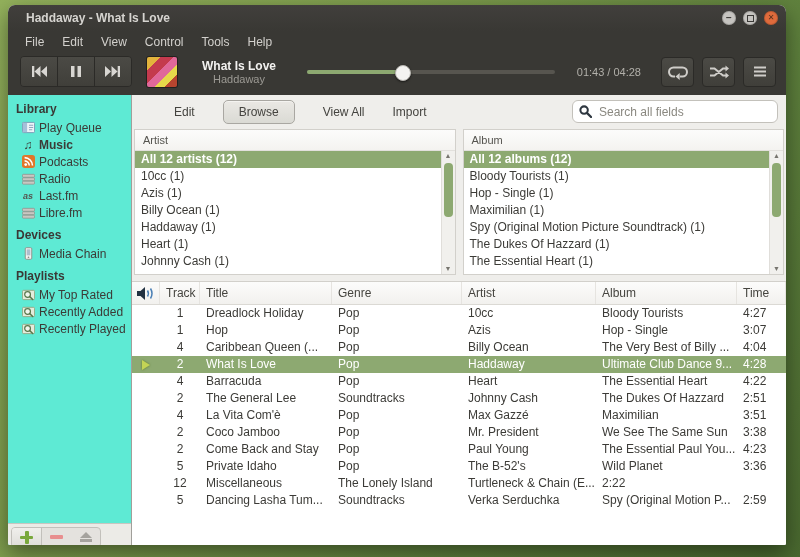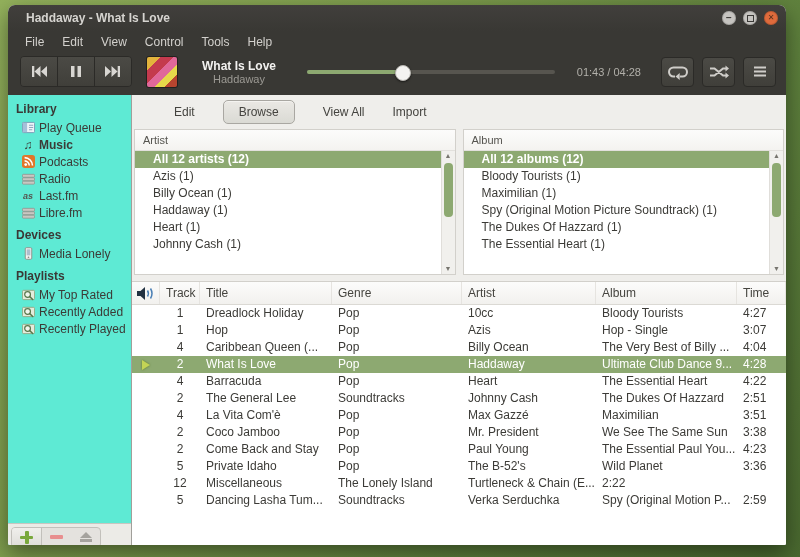--- a/index.html
+++ b/index.html
@@ -70,21 +70,21 @@
   .searchbox{margin-left:auto;width:192px;height:21px;background:#fff;border:1px solid #c3c1bb;
     border-radius:6px;display:flex;align-items:center;padding:0 6px;gap:5px;}
   .searchbox input{border:none;outline:none;flex:1;font-size:12px;color:#3c3b37;background:transparent;
     font-family:"Liberation Sans","DejaVu Sans",sans-serif;min-width:0;}
   .searchbox input::placeholder{color:#8a8880;}
   .browse{height:146px;display:flex;gap:7px;padding:1px 2px 6px 2px;flex:none;}
   .pane{flex:1;background:#fff;border:1px solid #d2d0cb;display:flex;flex-direction:column;position:relative;min-width:0;}
   .pane-header{height:20px;line-height:20px;padding-left:8px;font-size:11px;color:#55544f;
     background:linear-gradient(#fcfcfb,#f4f3f0);border-bottom:1px solid #e2e0dc;}
   .pane-list{flex:1;overflow:hidden;margin-right:13px;}
-  .pane-item{height:17px;line-height:17px;padding-left:18px;font-size:12px;color:#3c3b37;
+  .pane-item{height:17px;line-height:17px;padding-left:6px;font-size:12px;color:#3c3b37;
     white-space:nowrap;overflow:hidden;cursor:pointer;}
   .pane-item.selected{background:#8da971;color:#fff;font-weight:bold;}
   .pane-scroll{position:absolute;top:21px;right:0;bottom:0;width:13px;background:#f1f0ed;border-left:1px solid #e0deda;}
   .scroll-arrow{display:block;text-align:center;font-size:7px;color:#77756f;line-height:10px;cursor:pointer;}
   .scroll-arrow.down{position:absolute;bottom:0;left:0;right:0;}
   .scroll-thumb{position:absolute;left:2px;right:2px;top:12px;height:44%;background:#8da971;border-radius:4px;cursor:pointer;}
   
   .tracks{flex:1;background:#fff;display:flex;flex-direction:column;overflow:hidden;border-top:1px solid #d2d0cb;}
   .tgrid{display:grid;grid-template-columns:28px 40px 132px 130px 134px 141px 1fr;}
   .theader{height:22px;background:linear-gradient(#fcfcfb,#f2f1ee);border-bottom:1px solid #dbd9d4;flex:none;}
@@ -243,21 +243,21 @@
             </div>
             <div class="side-header">Devices</div>
             <div class="side-item">
               <span class="side-icon">
                 <svg width="13" height="13" viewBox="0 0 14 14">
                   <rect x="3.5" y="0.8" width="7" height="12.4" rx="1.2" fill="#f4f3f1" stroke="#8f8d88"></rect>
                   <rect x="5" y="2.5" width="4" height="6.5" fill="#aebfce"></rect>
                   <circle cx="7" cy="11" r="0.9" fill="#8f8d88"></circle>
                 </svg>
               </span>
-              <span class="side-label">Media Lonely</span>
+              <span class="side-label">Media Chain</span>
             </div>
             <div class="side-header">Playlists</div>
             <div class="side-item">
               <span class="side-icon">
                 <svg width="13" height="13" viewBox="0 0 14 14">
                   <rect x="0.5" y="2.5" width="13" height="10" rx="1.2" fill="#e4ecdc" stroke="#95a884"></rect>
                   <circle cx="6" cy="7" r="3.1" fill="#f2f6ee" stroke="#57774a" stroke-width="1.3"></circle>
                   <path d="M8.3 9.3l3.2 3" stroke="#57774a" stroke-width="1.6" stroke-linecap="round"></path>
                 </svg>
               </span>
@@ -304,44 +304,55 @@
 
       <div class="content">
 
         <div class="toolbar">
           <div class="tabs" id="tabs">
               <span class="tab">Edit</span>
               <span class="tab active">Browse</span>
               <span class="tab">View All</span>
               <span class="tab">Import</span>
             </div>
+          <div class="searchbox">
+            <span id="search-icon">
+                <svg width="13" height="13" viewBox="0 0 14 14" style="display:block">
+                  <circle cx="5.5" cy="5.5" r="4" fill="none" stroke="#2e3740" stroke-width="2.2"></circle>
+                  <path d="M8.5 8.5L13 13" stroke="#2e3740" stroke-width="2.4" stroke-linecap="round"></path>
+                </svg>
+              </span>
+            <input type="text" placeholder="Search all fields" style="">
+          </div>
         </div>
 
         <div class="browse">
           <div class="pane" id="artist-pane">
             <div class="pane-header">Artist</div>
             <div class="pane-list">
                 <div class="pane-item selected">All 12 artists (12)</div>
+                <div class="pane-item">10cc (1)</div>
                 <div class="pane-item">Azis (1)</div>
                 <div class="pane-item">Billy Ocean (1)</div>
                 <div class="pane-item">Haddaway (1)</div>
                 <div class="pane-item">Heart (1)</div>
                 <div class="pane-item">Johnny Cash (1)</div>
               </div>
             <div class="pane-scroll">
               <span class="scroll-arrow">▲</span>
               <span class="scroll-thumb"></span>
               <span class="scroll-arrow down">▼</span>
             </div>
           </div>
           <div class="pane" id="album-pane">
             <div class="pane-header">Album</div>
             <div class="pane-list">
                 <div class="pane-item selected">All 12 albums (12)</div>
                 <div class="pane-item">Bloody Tourists (1)</div>
+                <div class="pane-item">Hop - Single (1)</div>
                 <div class="pane-item">Maximilian (1)</div>
                 <div class="pane-item">Spy (Original Motion Picture Soundtrack) (1)</div>
                 <div class="pane-item">The Dukes Of Hazzard (1)</div>
                 <div class="pane-item">The Essential Heart (1)</div>
               </div>
             <div class="pane-scroll">
               <span class="scroll-arrow">▲</span>
               <span class="scroll-thumb"></span>
               <span class="scroll-arrow down">▼</span>
             </div>

